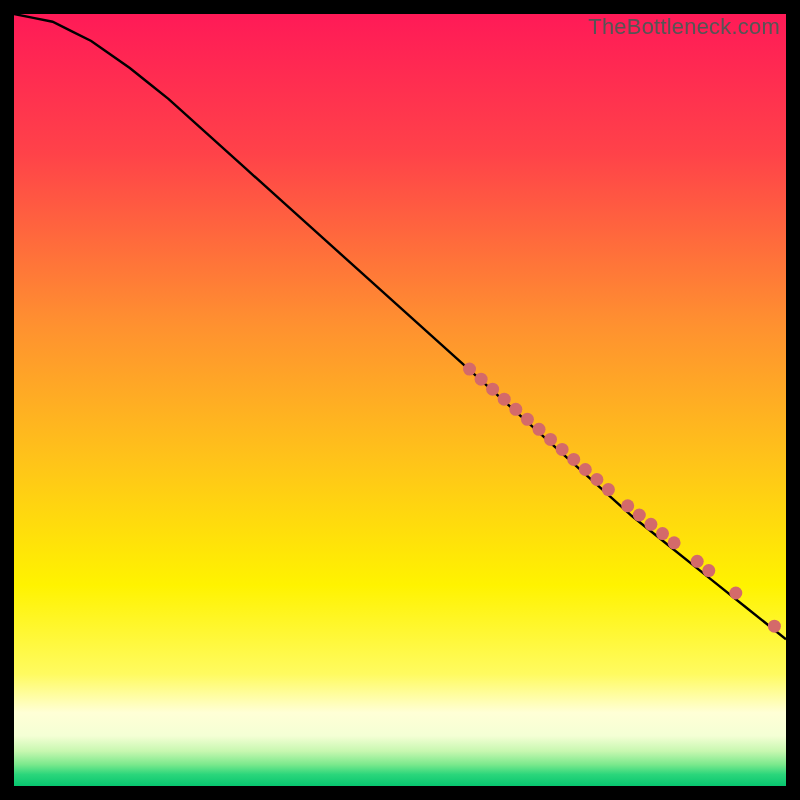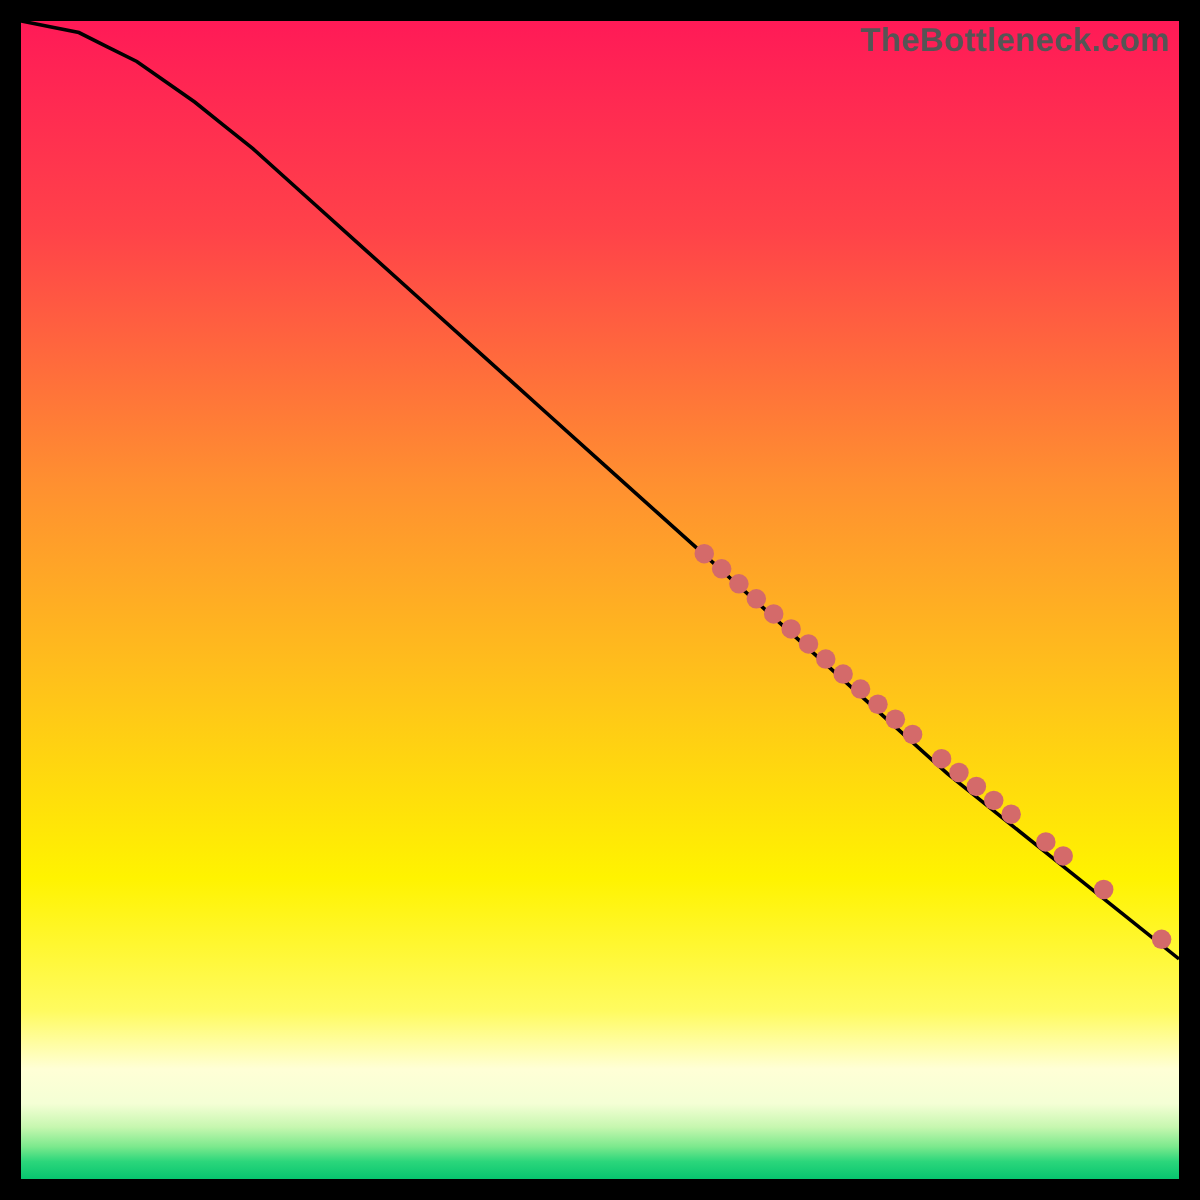--- a/index.html
+++ b/index.html
@@ -28,21 +28,21 @@
   .gradient {
     position: absolute;
     inset: 0;
   }
   .watermark {
     position: absolute;
     top: 0px;
     right: 6px;
     color: #555;
     font-size: 22px;
-    font-weight: 700;
+    font-weight: 400;
     letter-spacing: 0.2px;
     user-select: none;
   }
   svg.curve {
     position: absolute;
     inset: 0;
     width: 100%;
     height: 100%;
   }
 </style>

